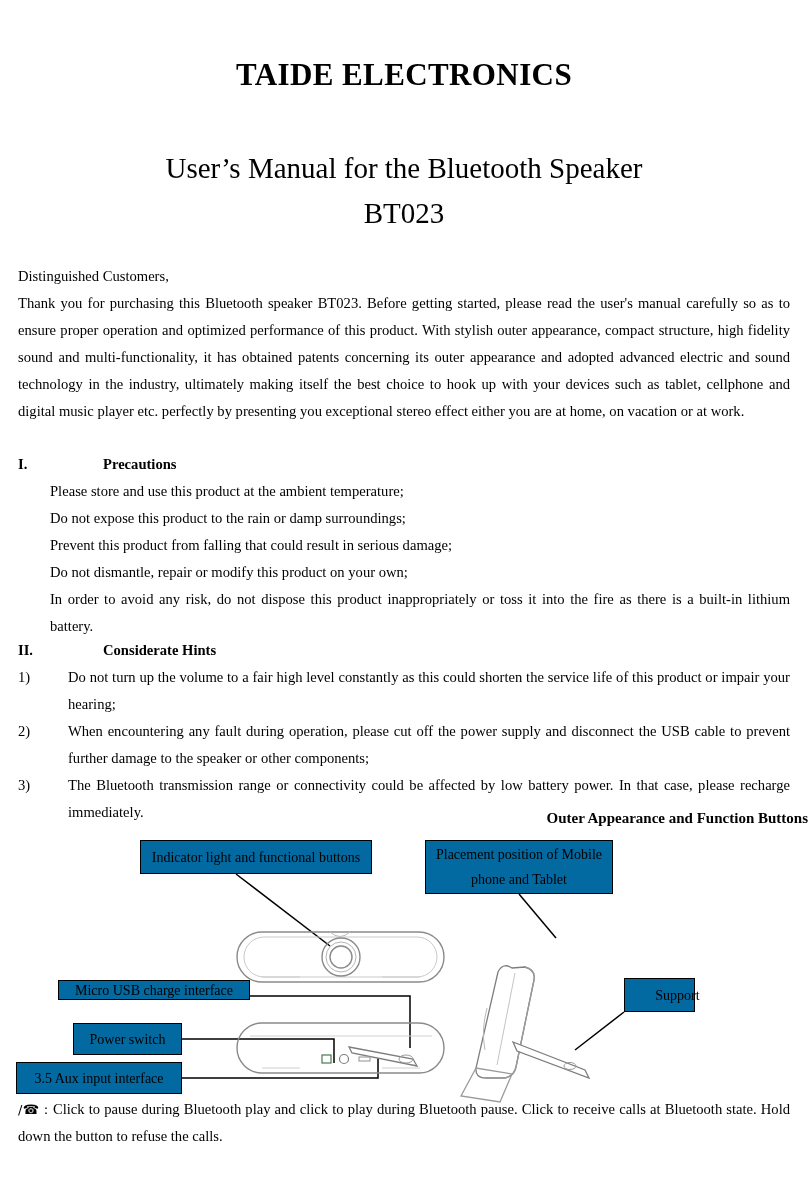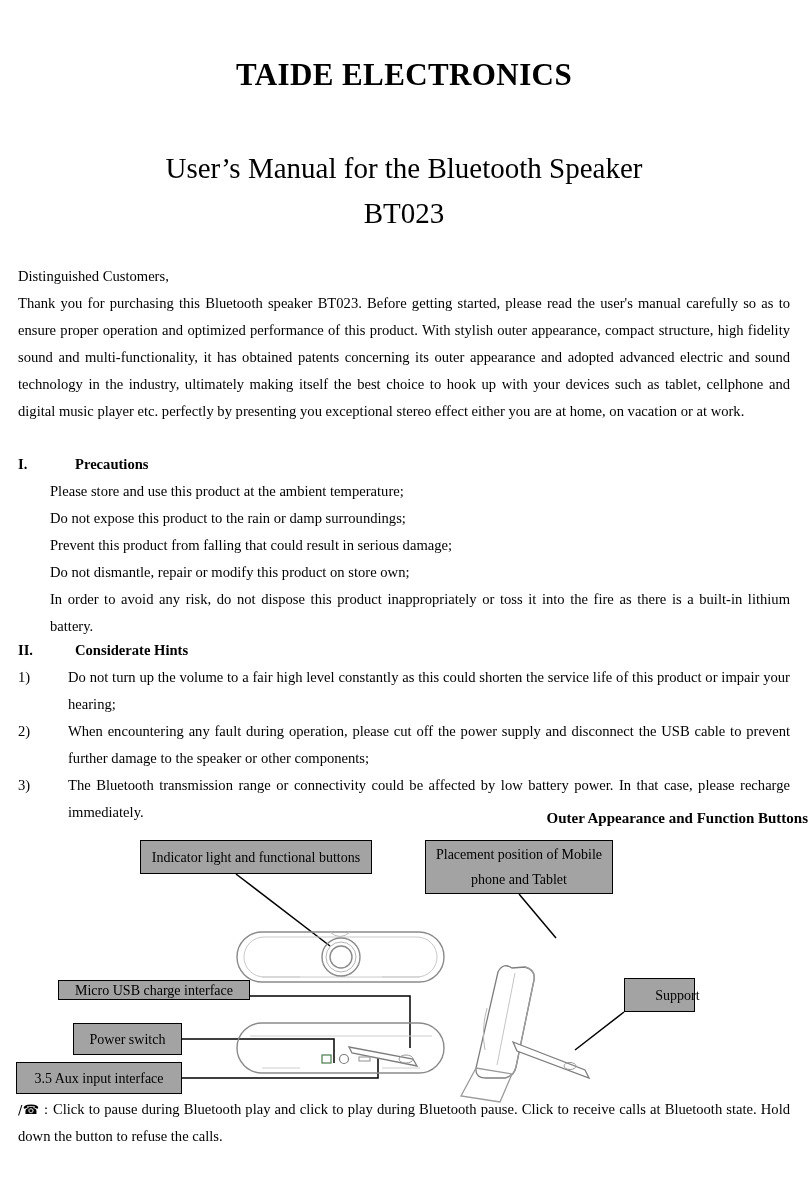--- a/index.html
+++ b/index.html
@@ -70,20 +70,21 @@
   .sec-head {
     font-weight: bold;
     display: flex;
   }
   .sec-num {
     width: 57px;
     flex: none;
   }
   .sec-title {
     flex: 1;
+    margin-left: 28px;
   }
   .sec-lines {
     padding-left: 32px;
   }
   .sec-lines .ln {
     text-align: justify;
     text-justify: inter-word;
   }
   .sec-lines .ln.nowrap {
     text-align: left;
@@ -120,21 +121,21 @@
     left: 0;
     top: 0;
     width: 808px;
     text-align: right;
     font-size: 15px;
     font-weight: bold;
   }
   .callout {
     position: absolute;
     border: 1.6px solid #000;
-    background: #a3a3a3;
+    background: #0369a1;
     font-size: 14px;
     line-height: 25px;
     text-align: center;
     box-sizing: border-box;
     display: flex;
     align-items: center;
     justify-content: center;
     z-index: 5;
   }
   #cal-indicator { left: 140px; top: 30px;  width: 232px; height: 34px; }
@@ -188,21 +189,21 @@
 
   <div class="section" id="sec-precautions">
     <div class="sec-head">
       <span class="sec-num">I.</span>
       <span class="sec-title">Precautions</span>
     </div>
     <div class="sec-lines">
       <div class="ln nowrap">Please store and use this product at the ambient temperature;</div>
       <div class="ln nowrap">Do not expose this product to the rain or damp surroundings;</div>
       <div class="ln nowrap">Prevent this product from falling that could result in serious damage;</div>
-      <div class="ln nowrap">Do not dismantle, repair or modify this product on store own;</div>
+      <div class="ln nowrap">Do not dismantle, repair or modify this product on your own;</div>
       <div class="ln">In order to avoid any risk, do not dispose this product inappropriately or toss it into the fire as there is a built-in lithium battery.</div>
     </div>
   </div>
 
   <div class="section" id="sec-hints">
     <div class="sec-head">
       <span class="sec-num">II.</span>
       <span class="sec-title">Considerate Hints</span>
     </div>
     <div class="num-list">

